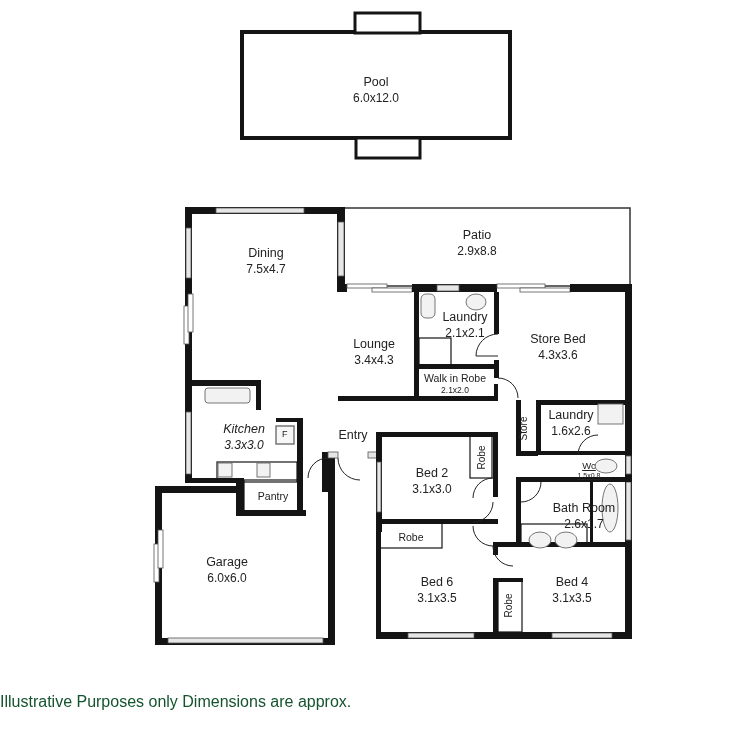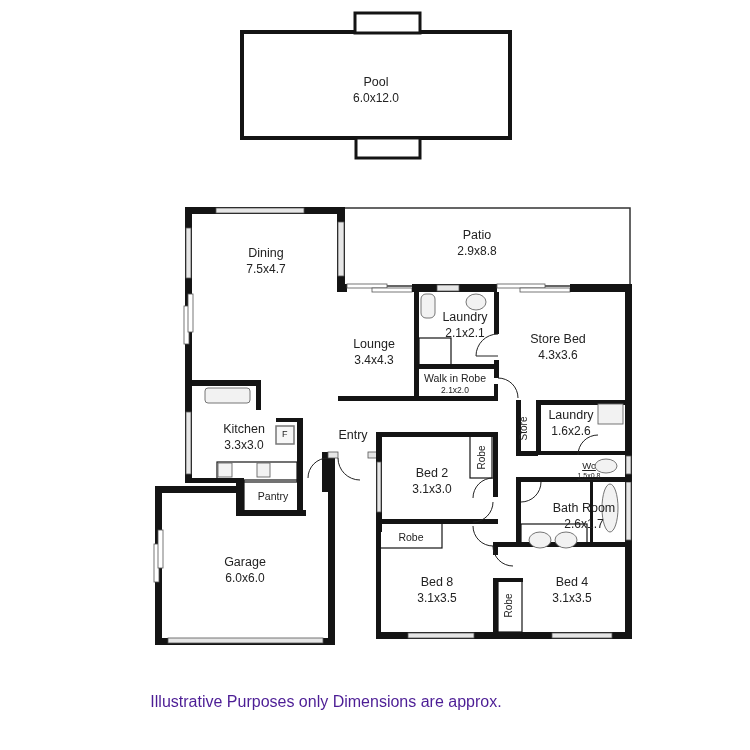--- a/index.html
+++ b/index.html
@@ -14,21 +14,21 @@
     .fixture { fill: #f2f2f2; stroke: #666; stroke-width: 0.9; }
     .lbl { position: absolute; text-align: center; white-space: nowrap;
            transform: translateX(-50%); line-height: 1.25; }
     .lbl .n { font-size: 12.5px; display: block; }
     .lbl .d { font-size: 12px; display: block; }
     .lbl.small .n { font-size: 10.5px; text-align: center; }
     .lbl.small .d { font-size: 8.5px; }
     .lbl.tiny .n { font-size: 9.5px; }
     .lbl.tiny .d { font-size: 7px; }
     .vert { position: absolute; font-size: 10px; transform: rotate(-90deg); transform-origin: center; white-space: nowrap; }
-    .caption { position: absolute; left: 0; width: 652px; text-align: center; font-size: 16px; color: #4c1d95; line-height: 1.2; }
+    .caption { position: absolute; left: 0; width: 652px; font-size: 16px; color: #14532d; line-height: 1.2; }
   </style>
 </head>
 <body>
 
 <svg width="750" height="750" viewBox="0 0 750 750">
 
   <g>
     <rect x="242" y="32" width="268" height="106" fill="#fff" stroke="#141414" stroke-width="4"></rect>
     <rect x="355" y="13" width="65" height="20" fill="#fff" stroke="#141414" stroke-width="3"></rect>
     <rect x="356" y="138" width="64" height="20" fill="#fff" stroke="#141414" stroke-width="3"></rect>
@@ -178,21 +178,21 @@
   <span class="d">2.1x2.1</span>
 </div>
 <div class="lbl" style="left:558px; top:332px;">
   <span class="n">Store Bed</span>
   <span class="d">4.3x3.6</span>
 </div>
 <div class="lbl small" style="left:455px; top:372px;">
   <span class="n">Walk in Robe</span>
   <span class="d">2.1x2.0</span>
 </div>
-<div class="lbl" style="left:244px; top:422px;">
+<div class="lbl" style="left:244px; top:422px;font-style:italic;">
   <span class="n">Kitchen</span>
   <span class="d">3.3x3.0</span>
 </div>
 <div class="lbl" style="left:353px; top:428px;">
   <span class="n">Entry</span>
 </div>
 <div class="lbl small" style="left:273px; top:490px;">
   <span class="n">Pantry</span>
 </div>
 <div class="lbl" style="left:571px; top:408px;">
@@ -205,26 +205,26 @@
   <span class="d">1.5x0.8</span>
 </div>
 <div class="lbl" style="left:432px; top:466px;">
   <span class="n">Bed 2</span>
   <span class="d">3.1x3.0</span>
 </div>
 <div class="lbl" style="left:556px; top:501px;margin-left:28px;">
   <span class="n">Bath Room</span>
   <span class="d">2.6x1.7</span>
 </div>
-<div class="lbl" style="left:245px; top:555px;">
+<div class="lbl" style="left:227px; top:555px;">
   <span class="n">Garage</span>
   <span class="d">6.0x6.0</span>
 </div>
 <div class="lbl" style="left:437px; top:575px;">
-  <span class="n">Bed 8</span>
+  <span class="n">Bed 6</span>
   <span class="d">3.1x3.5</span>
 </div>
 <div class="lbl" style="left:572px; top:575px;">
   <span class="n">Bed 4</span>
   <span class="d">3.1x3.5</span>
 </div>
 
 <div class="vert" style="left:470px; top:452px;">Robe</div>
 <div class="lbl small" style="left:411px; top:531px;">
   <span class="n">Robe</span>

